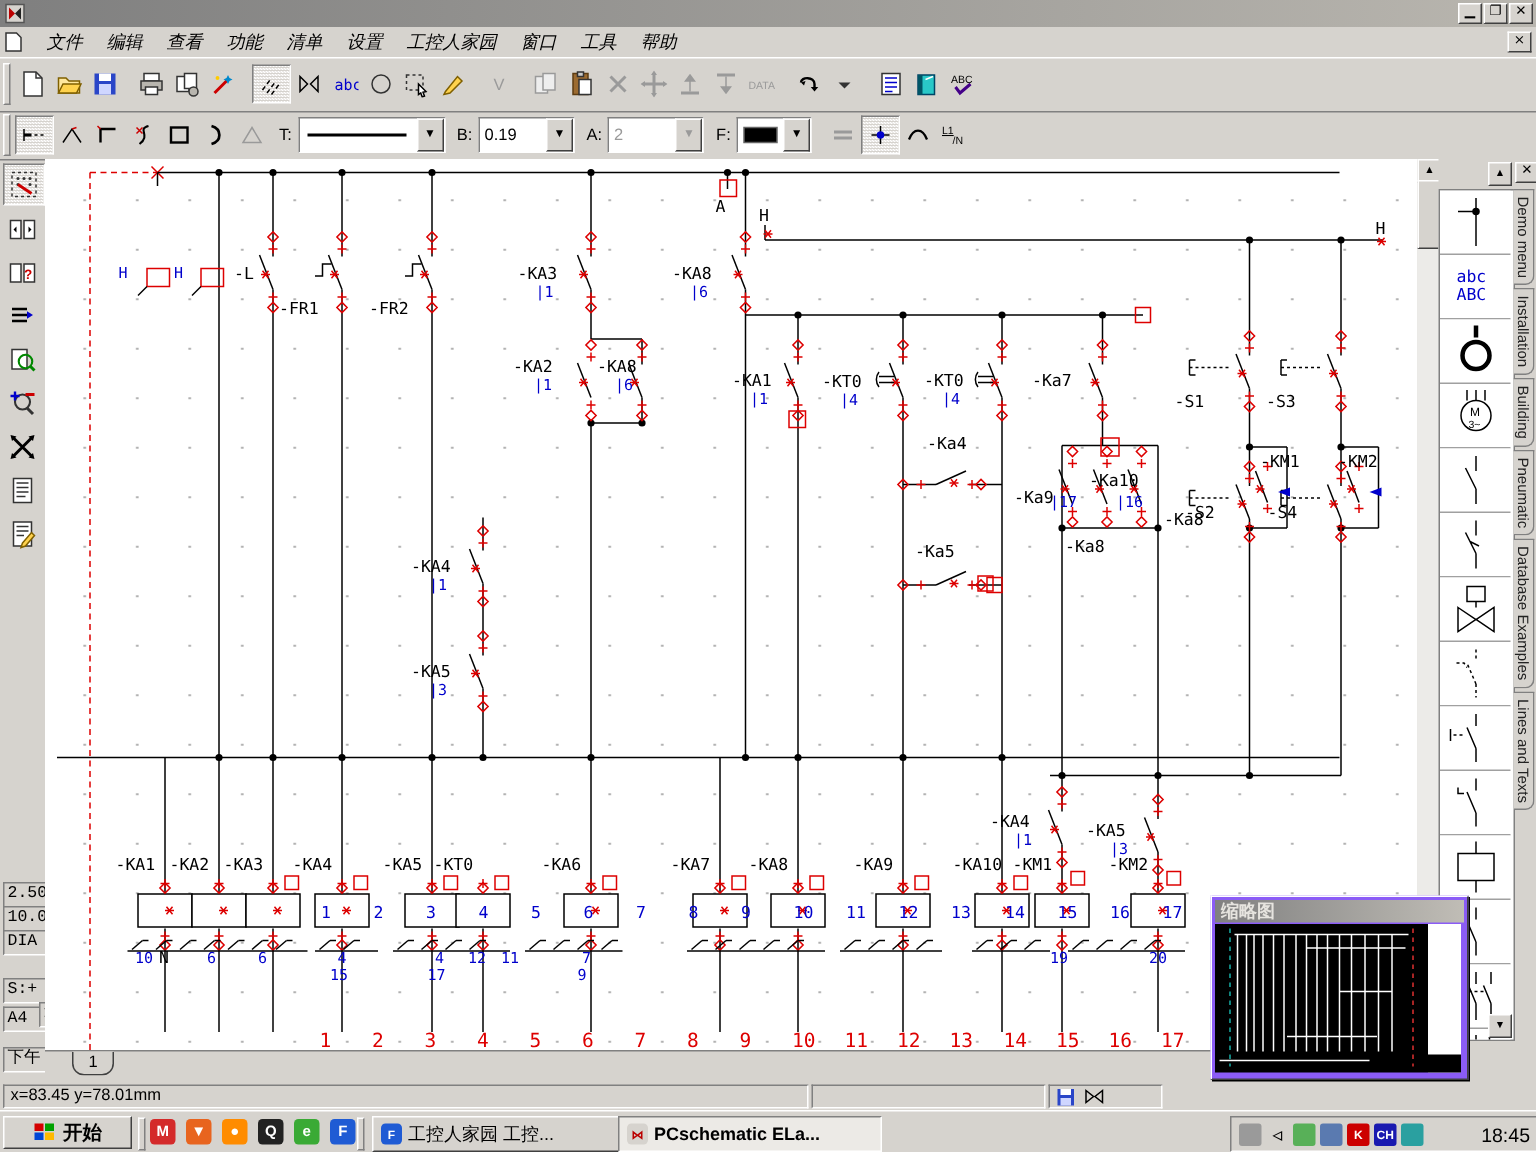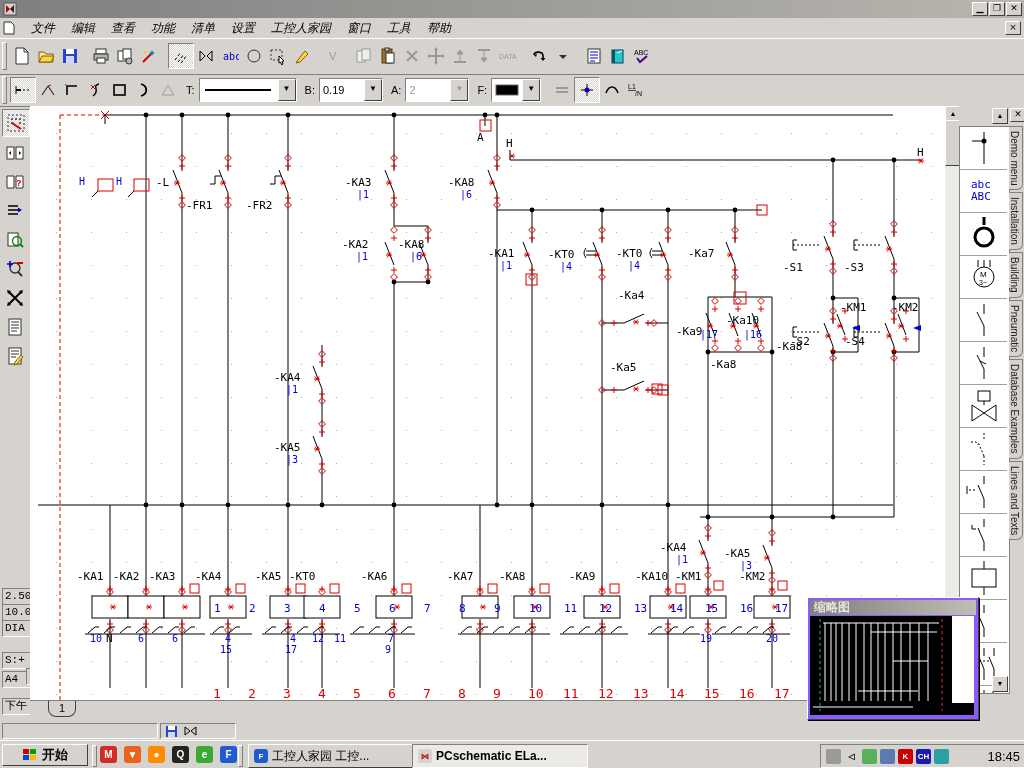--- a/index.html
+++ b/index.html
@@ -1356,20 +1356,21 @@
         <line x1="929" y1="618" x2="929" y2="710" stroke="#e03030" stroke-width="1" stroke-dasharray="3 3"></line>
         <line x1="800" y1="706" x2="900" y2="706" stroke="#fff" stroke-width="1"></line>
       </svg>
   </div>
   <div id="thumbside">
       <span class="blk"></span>
     </div>
 </div>
 
 <div id="statusbar" class="abs">
+  <span class="sseg" style="width:527px">x=83.45 y=78.01mm</span>
   <span class="sseg" style="width:146px"></span>
   <span class="sseg" style="width:66px;display:flex;align-items:center;gap:5px">
     <svg width="13" height="13">
         <rect x="1" y="1" width="11" height="11" fill="#2a46c8"></rect>
         <rect x="3" y="1" width="7" height="4" fill="#fff"></rect>
         <rect x="3" y="7" width="7" height="5" fill="#cfd6ff"></rect>
       </svg>
     <svg width="15" height="12">
         <path d="M2 2 L7 6 L2 10 Z M13 2 L8 6 L13 10 Z" fill="none" stroke="#000"></path>
       </svg>

